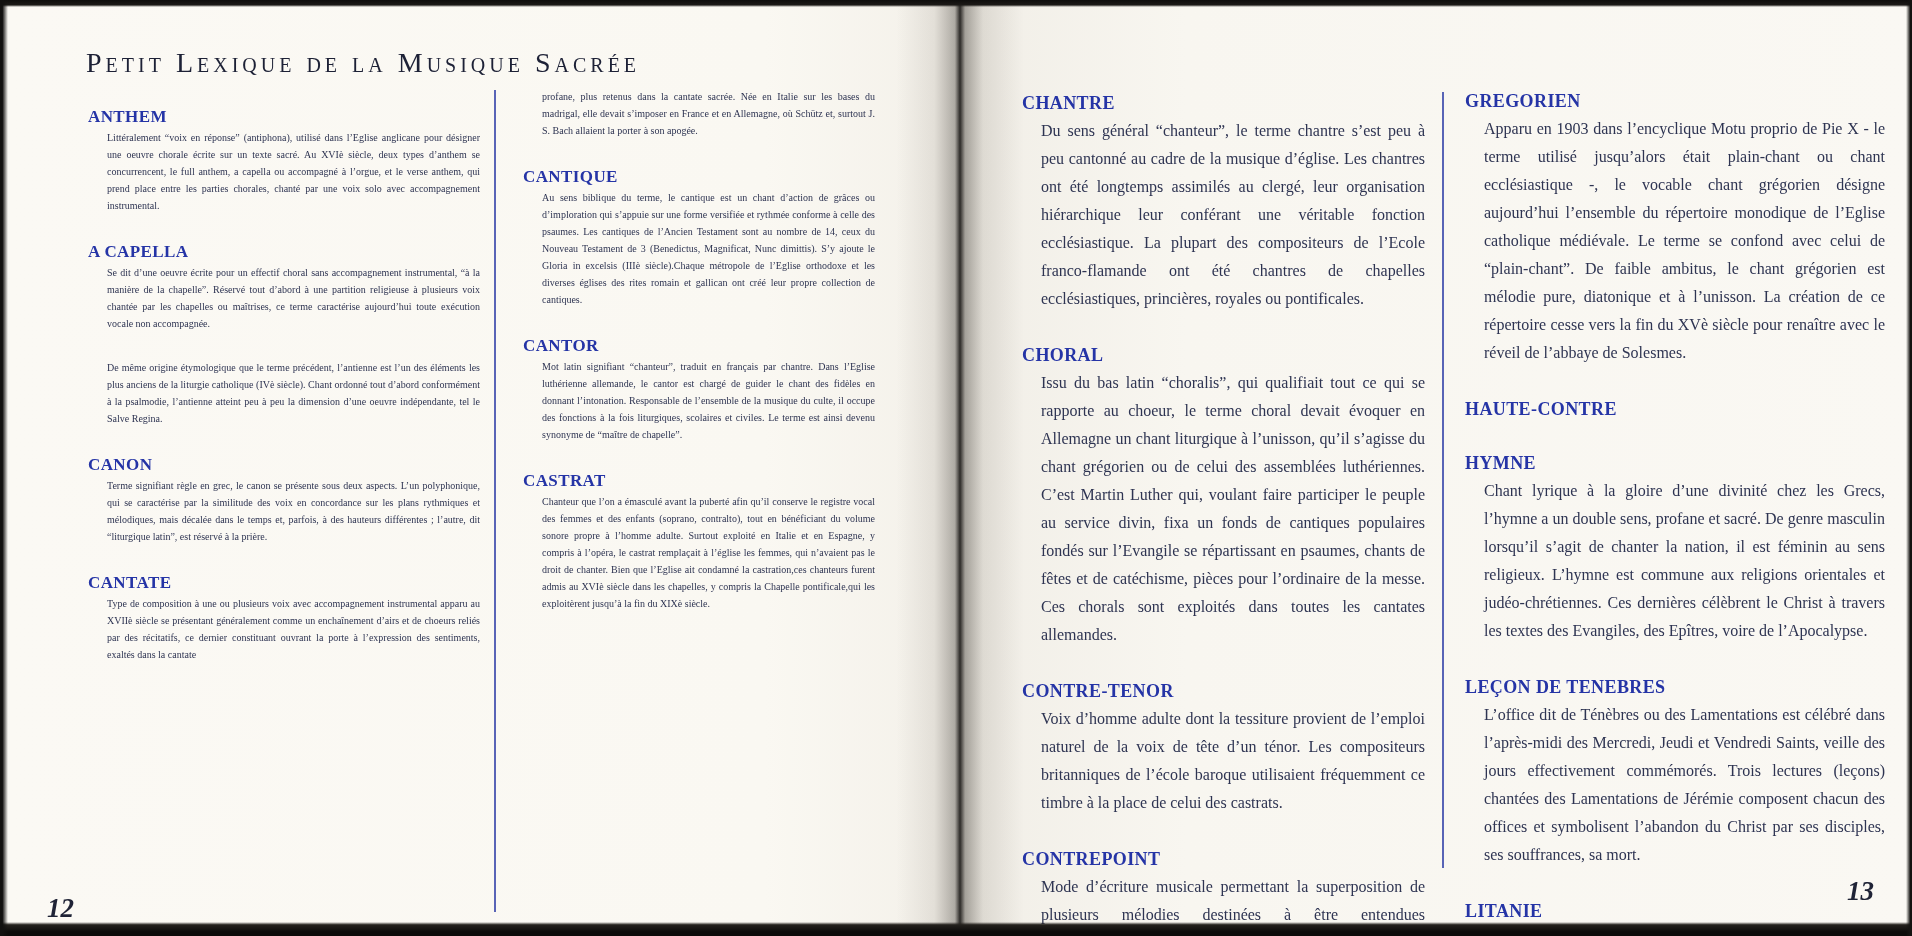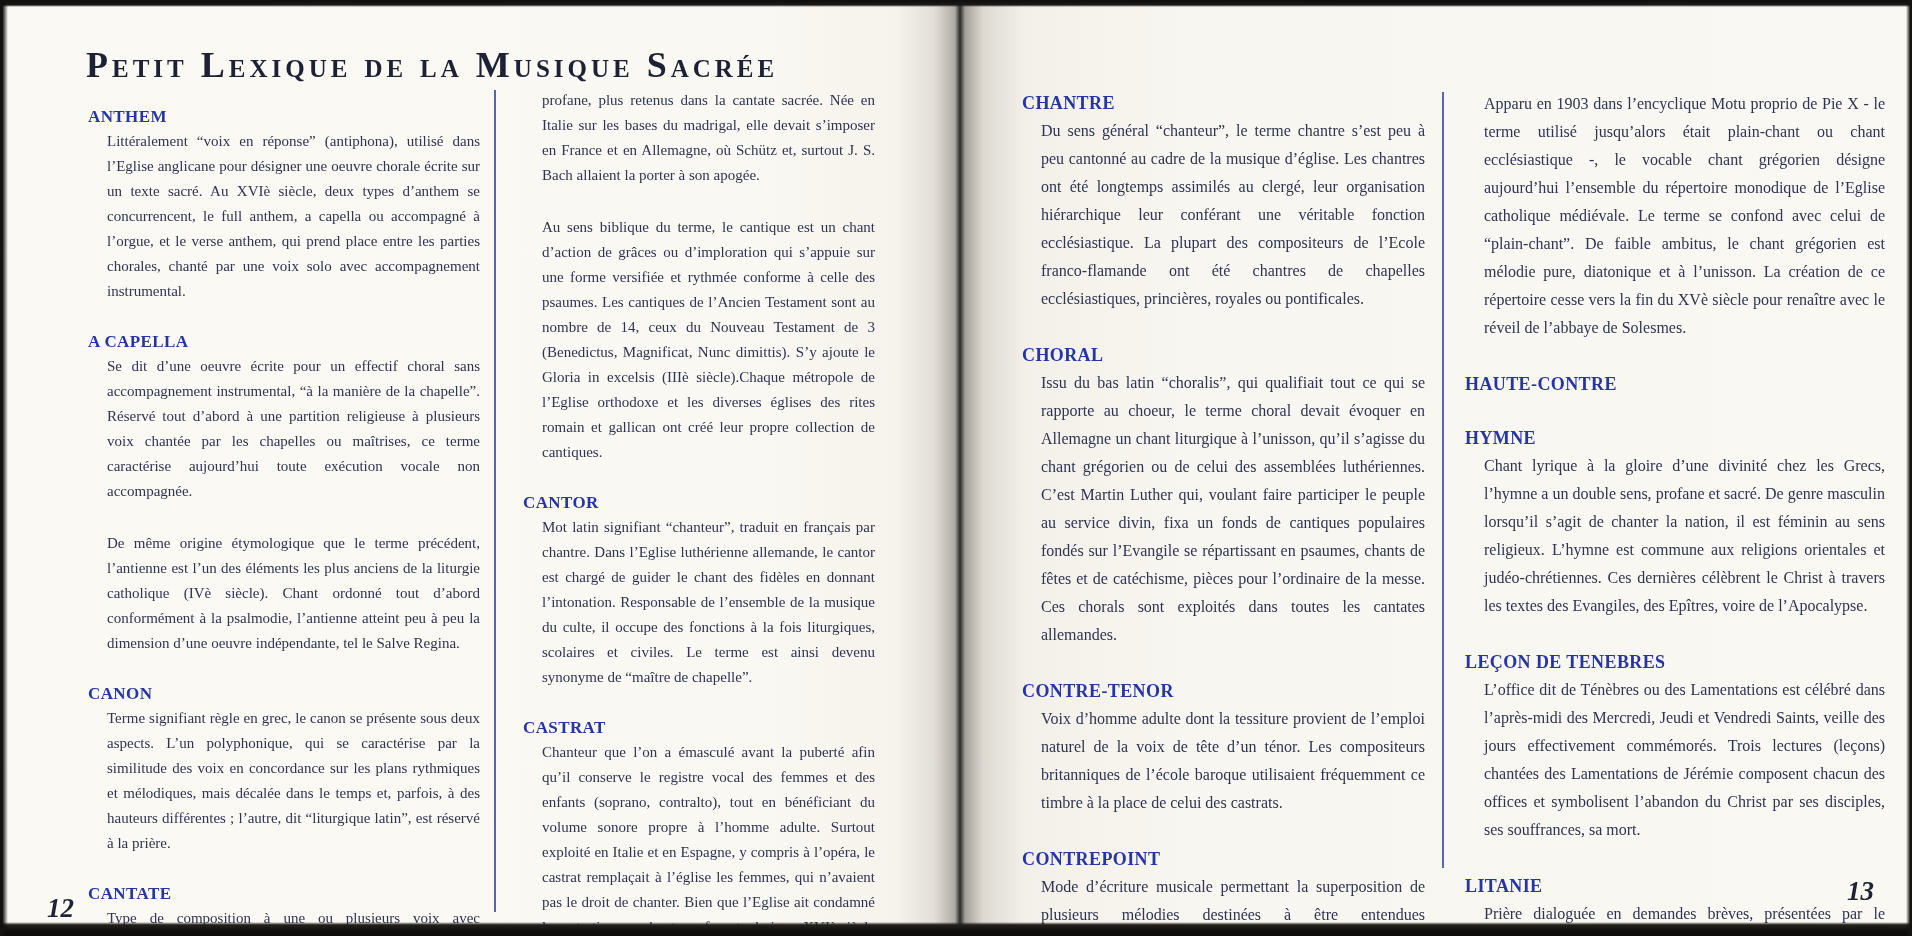--- a/index.html
+++ b/index.html
@@ -32,24 +32,24 @@
       rgba(70,62,50,0) 0%,
       rgba(70,62,50,0.10) 30%,
       rgba(45,40,33,0.35) 46%,
       rgba(16,14,12,0.88) 50%,
       rgba(45,40,33,0.40) 54%,
       rgba(70,62,50,0.12) 68%,
       rgba(70,62,50,0) 100%);
   }
   .page-title {
     position: absolute;
-    left: 86px; top: 20px;
+    left: 86px; top: 28px;
     font-variant: small-caps;
-    font-size: 36px;
-    font-weight: 700;
+    font-size: 28px;
+    font-weight: 400;
     letter-spacing: 4px;
     color: #1d2136;
     white-space: nowrap;
   }
   .rule {
     position: absolute;
     width: 2px;
     background: #3c4aac;
     opacity: 0.85;
   }
@@ -64,21 +64,21 @@
     color: #2534a6;
     letter-spacing: 0.4px;
   }
   .def {
     margin: 0 0 0 19px;
     text-align: justify;
     color: #2e3452;
   }
   
   .left-pg .term { font-size: 17px; line-height: 21px; }
-  .left-pg .def  { font-size: 15px; line-height: 25px; }
+  .left-pg .def  { font-size: 10px; line-height: 17px; }
   
   .right-pg .term { font-size: 18px; line-height: 23px; }
   .right-pg .def  { font-size: 16px; line-height: 28px; }
   .right-pg .entry { margin-bottom: 31px; }
 
   #col1 { left: 88px;   top: 106px; width: 392px; }
   #col2 { left: 523px;  top: 88px;  width: 352px; }
   #col3 { left: 1022px; top: 92px;  width: 403px; }
   #col4 { left: 1465px; top: 90px;  width: 420px; }
 
@@ -124,20 +124,21 @@
       <h3 class="term">CANTATE</h3>
       <p class="def">Type de composition à une ou plusieurs voix avec accompagnement instrumental apparu au XVIIè siècle se présentant généralement comme un enchaînement d’airs et de choeurs reliés par des récitatifs, ce dernier constituant ouvrant la porte à l’expression des sentiments, exaltés dans la cantate</p>
     </section>
   </div>
 
   <div class="col left-pg" id="col2">
     <section class="entry">
       <p class="def">profane, plus retenus dans la cantate sacrée. Née en Italie sur les bases du madrigal, elle devait s’imposer en France et en Allemagne, où Schütz et, surtout J. S. Bach allaient la porter à son apogée.</p>
     </section>
     <section class="entry">
+      <h3 class="term">CANTIQUE</h3>
       <p class="def">Au sens biblique du terme, le cantique est un chant d’action de grâces ou d’imploration qui s’appuie sur une forme versifiée et rythmée conforme à celle des psaumes. Les cantiques de l’Ancien Testament sont au nombre de 14, ceux du Nouveau Testament de 3 (Benedictus, Magnificat, Nunc dimittis). S’y ajoute le Gloria in excelsis (IIIè siècle).Chaque métropole de l’Eglise orthodoxe et les diverses églises des rites romain et gallican ont créé leur propre collection de cantiques.</p>
     </section>
     <section class="entry">
       <h3 class="term">CANTOR</h3>
       <p class="def">Mot latin signifiant “chanteur”, traduit en français par chantre. Dans l’Eglise luthérienne allemande, le cantor est chargé de guider le chant des fidèles en donnant l’intonation. Responsable de l’ensemble de la musique du culte, il occupe des fonctions à la fois liturgiques, scolaires et civiles. Le terme est ainsi devenu synonyme de “maître de chapelle”.</p>
     </section>
     <section class="entry">
       <h3 class="term">CASTRAT</h3>
       <p class="def">Chanteur que l’on a émasculé avant la puberté afin qu’il conserve le registre vocal des femmes et des enfants (soprano, contralto), tout en bénéficiant du volume sonore propre à l’homme adulte. Surtout exploité en Italie et en Espagne, y compris à l’opéra, le castrat remplaçait à l’église les femmes, qui n’avaient pas le droit de chanter. Bien que l’Eglise ait condamné la castration,ces chanteurs furent admis au XVIè siècle dans les chapelles, y compris la Chapelle pontificale,qui les exploitèrent jusqu’à la fin du XIXè siècle.</p>
     </section>
@@ -157,20 +158,21 @@
       <p class="def">Voix d’homme adulte dont la tessiture provient de l’emploi naturel de la voix de tête d’un ténor. Les compositeurs britanniques de l’école baroque utilisaient fréquemment ce timbre à la place de celui des castrats.</p>
     </section>
     <section class="entry">
       <h3 class="term">CONTREPOINT</h3>
       <p class="def">Mode d’écriture musicale permettant la superposition de plusieurs mélodies destinées à être entendues simultanément. Tout d’abord simple assemblage de deux voix, le contrepoint s’est peu à peu compliqué, pour acquérir une richesse extraordinaire jusqu’au XVIIè siècle, avant d’être abandonné au profit de l’écriture harmonique. J. S. Bach le porta néanmoins à son apogée.</p>
     </section>
   </div>
 
   <div class="col right-pg" id="col4">
     <section class="entry">
+      <h3 class="term">GREGORIEN</h3>
       <p class="def">Apparu en 1903 dans l’encyclique Motu proprio de Pie X - le terme utilisé jusqu’alors était plain-chant ou chant ecclésiastique -, le vocable chant grégorien désigne aujourd’hui l’ensemble du répertoire monodique de l’Eglise catholique médiévale. Le terme se confond avec celui de “plain-chant”. De faible ambitus, le chant grégorien est mélodie pure, diatonique et à l’unisson. La création de ce répertoire cesse vers la fin du XVè siècle pour renaître avec le réveil de l’abbaye de Solesmes.</p>
     </section>
     <section class="entry">
       <h3 class="term">HAUTE-CONTRE</h3>
     </section>
     <section class="entry">
       <h3 class="term">HYMNE</h3>
       <p class="def">Chant lyrique à la gloire d’une divinité chez les Grecs, l’hymne a un double sens, profane et sacré. De genre masculin lorsqu’il s’agit de chanter la nation, il est féminin au sens religieux. L’hymne est commune aux religions orientales et judéo-chrétiennes. Ces dernières célèbrent le Christ à travers les textes des Evangiles, des Epîtres, voire de l’Apocalypse.</p>
     </section>
     <section class="entry">

